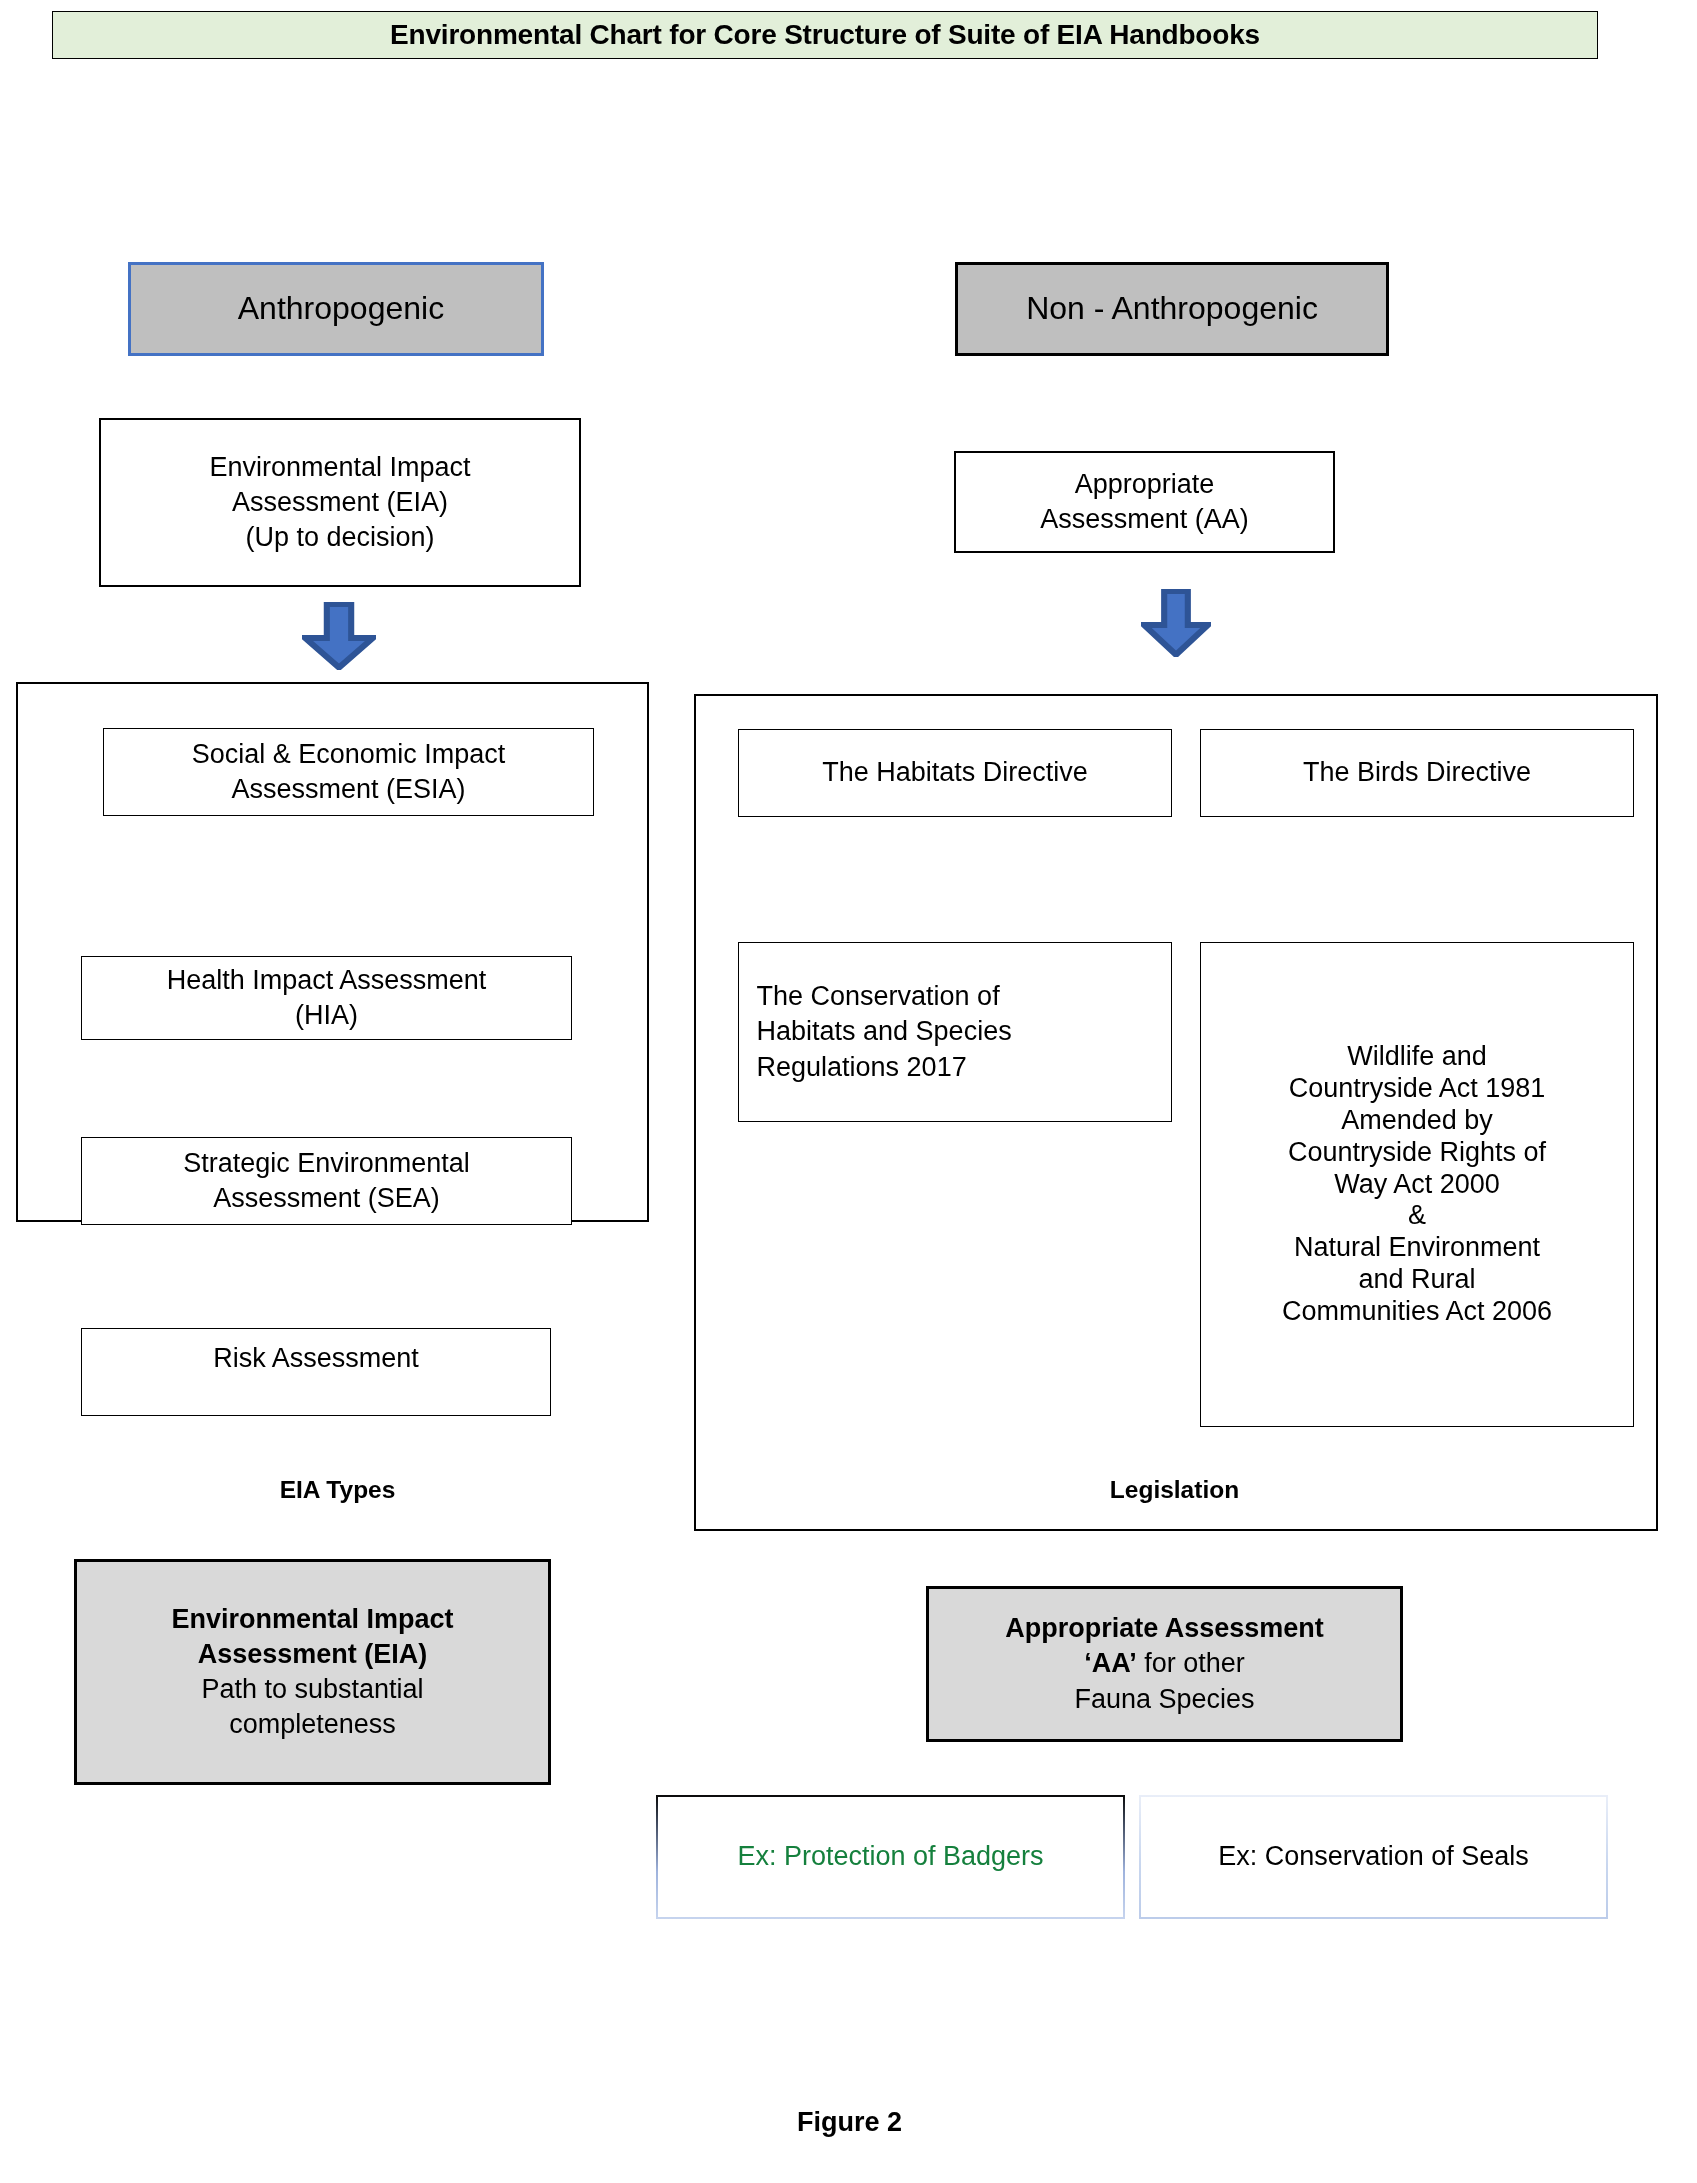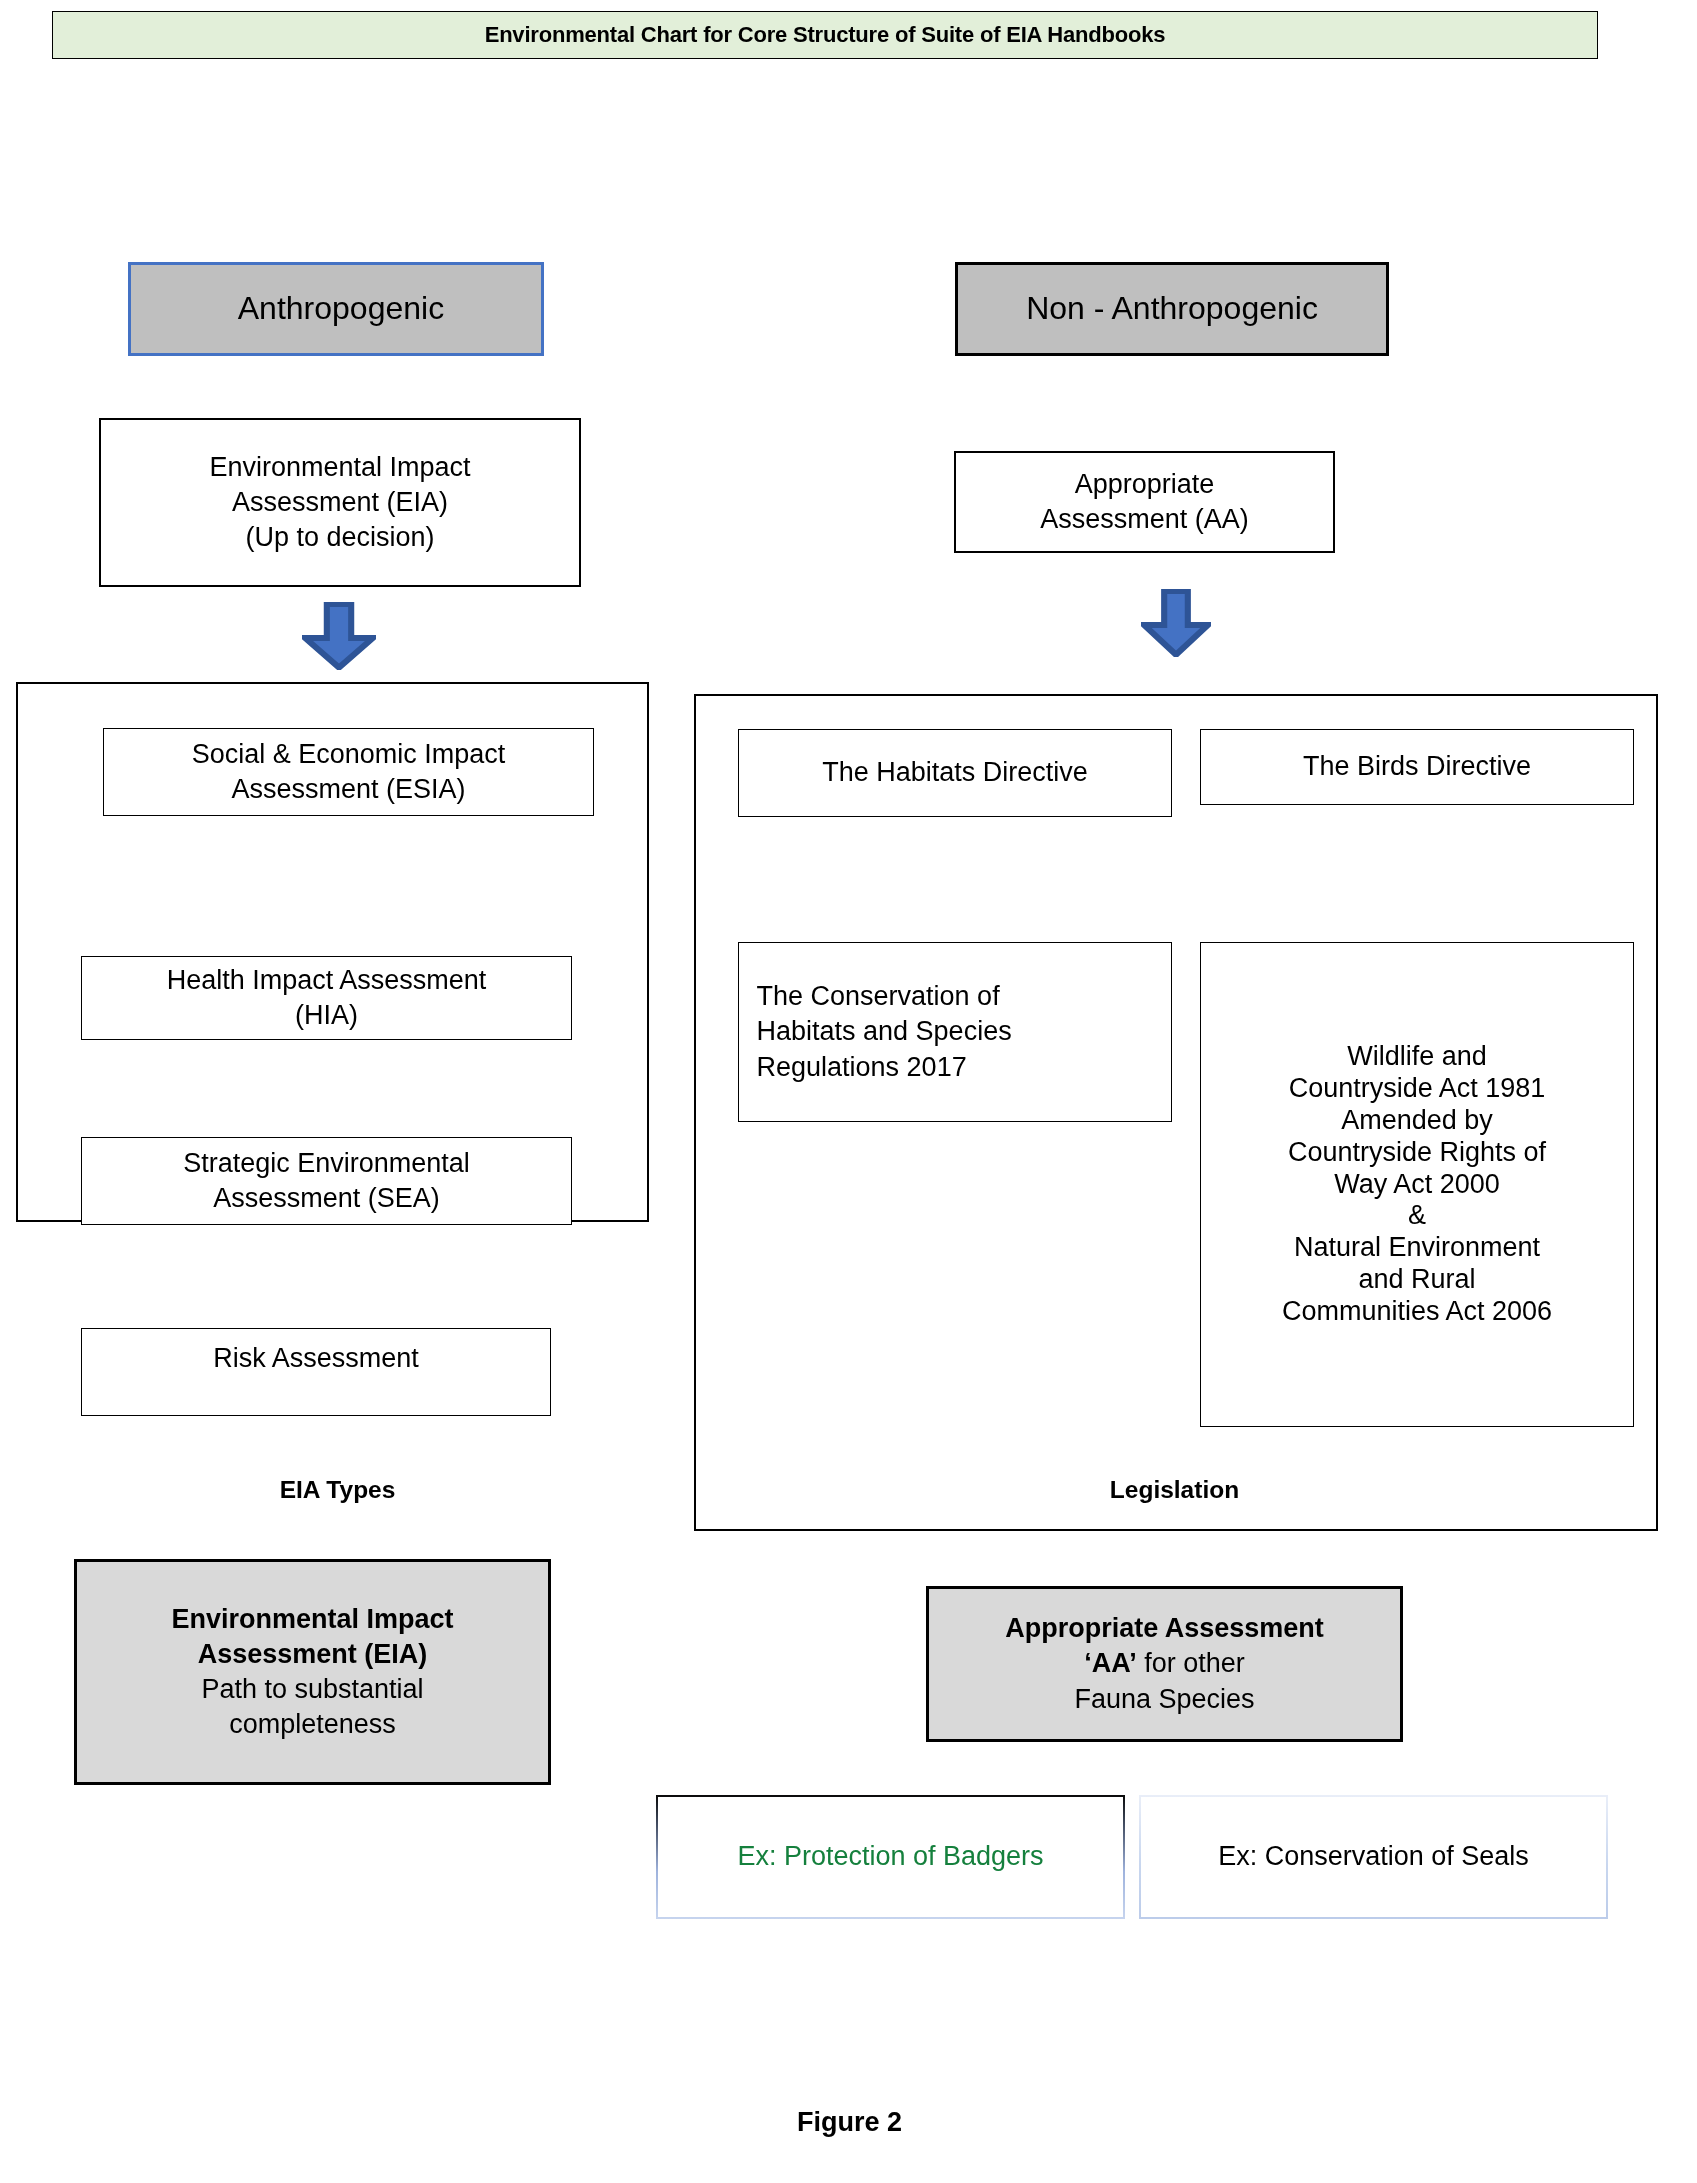--- a/index.html
+++ b/index.html
@@ -25,21 +25,21 @@
     left: 52px;
     top: 11.4px;
     width: 1546px;
     height: 48px;
     background: #E2EFD9;
     border: 1.8px solid #000000;
     box-sizing: border-box;
     display: flex;
     align-items: center;
     justify-content: center;
-    font-size: 22px;
+    font-size: 28px;
     font-weight: bold;
     letter-spacing: -0.2px;
   }
 
   
   .node {
     position: absolute;
     box-sizing: border-box;
     display: flex;
     flex-direction: column;
@@ -174,21 +174,21 @@
       <polygon points="53,4 107,4 107,82 153,82 80,150 7,82 53,82" fill="#4472C4" stroke="#2E5496" stroke-width="14" stroke-linejoin="miter"></polygon>
     </svg>
   </div>
 
   <div class="group" style="left:694px; top:694px; width:964px; height:837px;"></div>
 
   <div class="node thin" style="left:738px; top:729px; width:434px; height:88px;">
     <span class="ln">The Habitats Directive</span>
   </div>
 
-  <div class="node thin" style="left:1200px; top:729px; width:434px; height:76px;">
+  <div class="node thin" style="left:1200px; top:729px; width:434px; height:88px;">
     <span class="ln">The Birds Directive</span>
   </div>
 
   <div class="node thin left-align" style="left:738px; top:942px; width:434px; height:180px; padding-left:17.5px;">
     <span class="ln">The Conservation of</span>
     <span class="ln">Habitats and Species</span>
     <span class="ln">Regulations 2017</span>
   </div>
 
   <div class="node thin" style="left:1200px; top:942px; width:434px; height:485px; line-height:1.18;">

